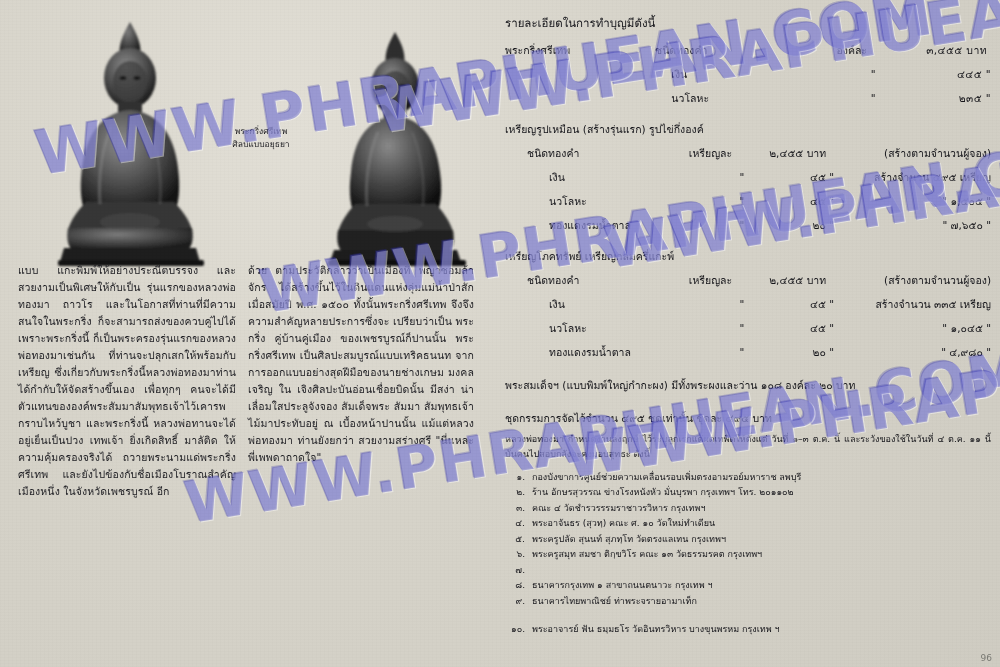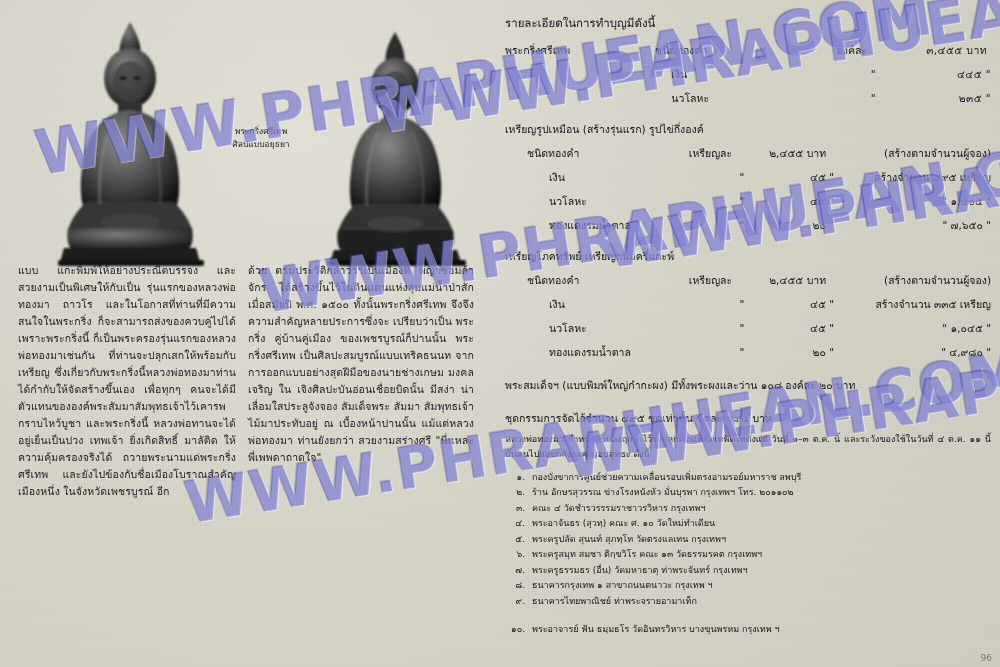--- a/index.html
+++ b/index.html
@@ -304,21 +304,20 @@
       <div class="fn-item">
           <span class="fn-no">๕.</span>
           <span>พระครูปลัด  สุนนท์ สุภทฺโท วัดตรงแลเทน กรุงเทพฯ</span>
         </div>
       <div class="fn-item">
           <span class="fn-no">๖.</span>
           <span>พระครูสมุท สมชา ติกฺขวิโร คณะ ๑๓ วัดธรรมรคต กรุงเทพฯ</span>
         </div>
       <div class="fn-item">
           <span class="fn-no">๗.</span>
-          <span>พระครูธรรมธร (อื่น)  วัดมหาธาตุ ท่าพระจันทร์  กรุงเทพฯ</span>
         </div>
       <div class="fn-item">
           <span class="fn-no">๘.</span>
           <span>ธนาคารกรุงเทพ ๑ สาขาถนนตนาวะ  กรุงเทพ ฯ</span>
         </div>
       <div class="fn-item">
           <span class="fn-no">๙.</span>
           <span>ธนาคารไทยพาณิชย์ ท่าพระจรายอามาเท็ก</span>
         </div>
       <div class="fn-item" style="margin-top:13px;">

